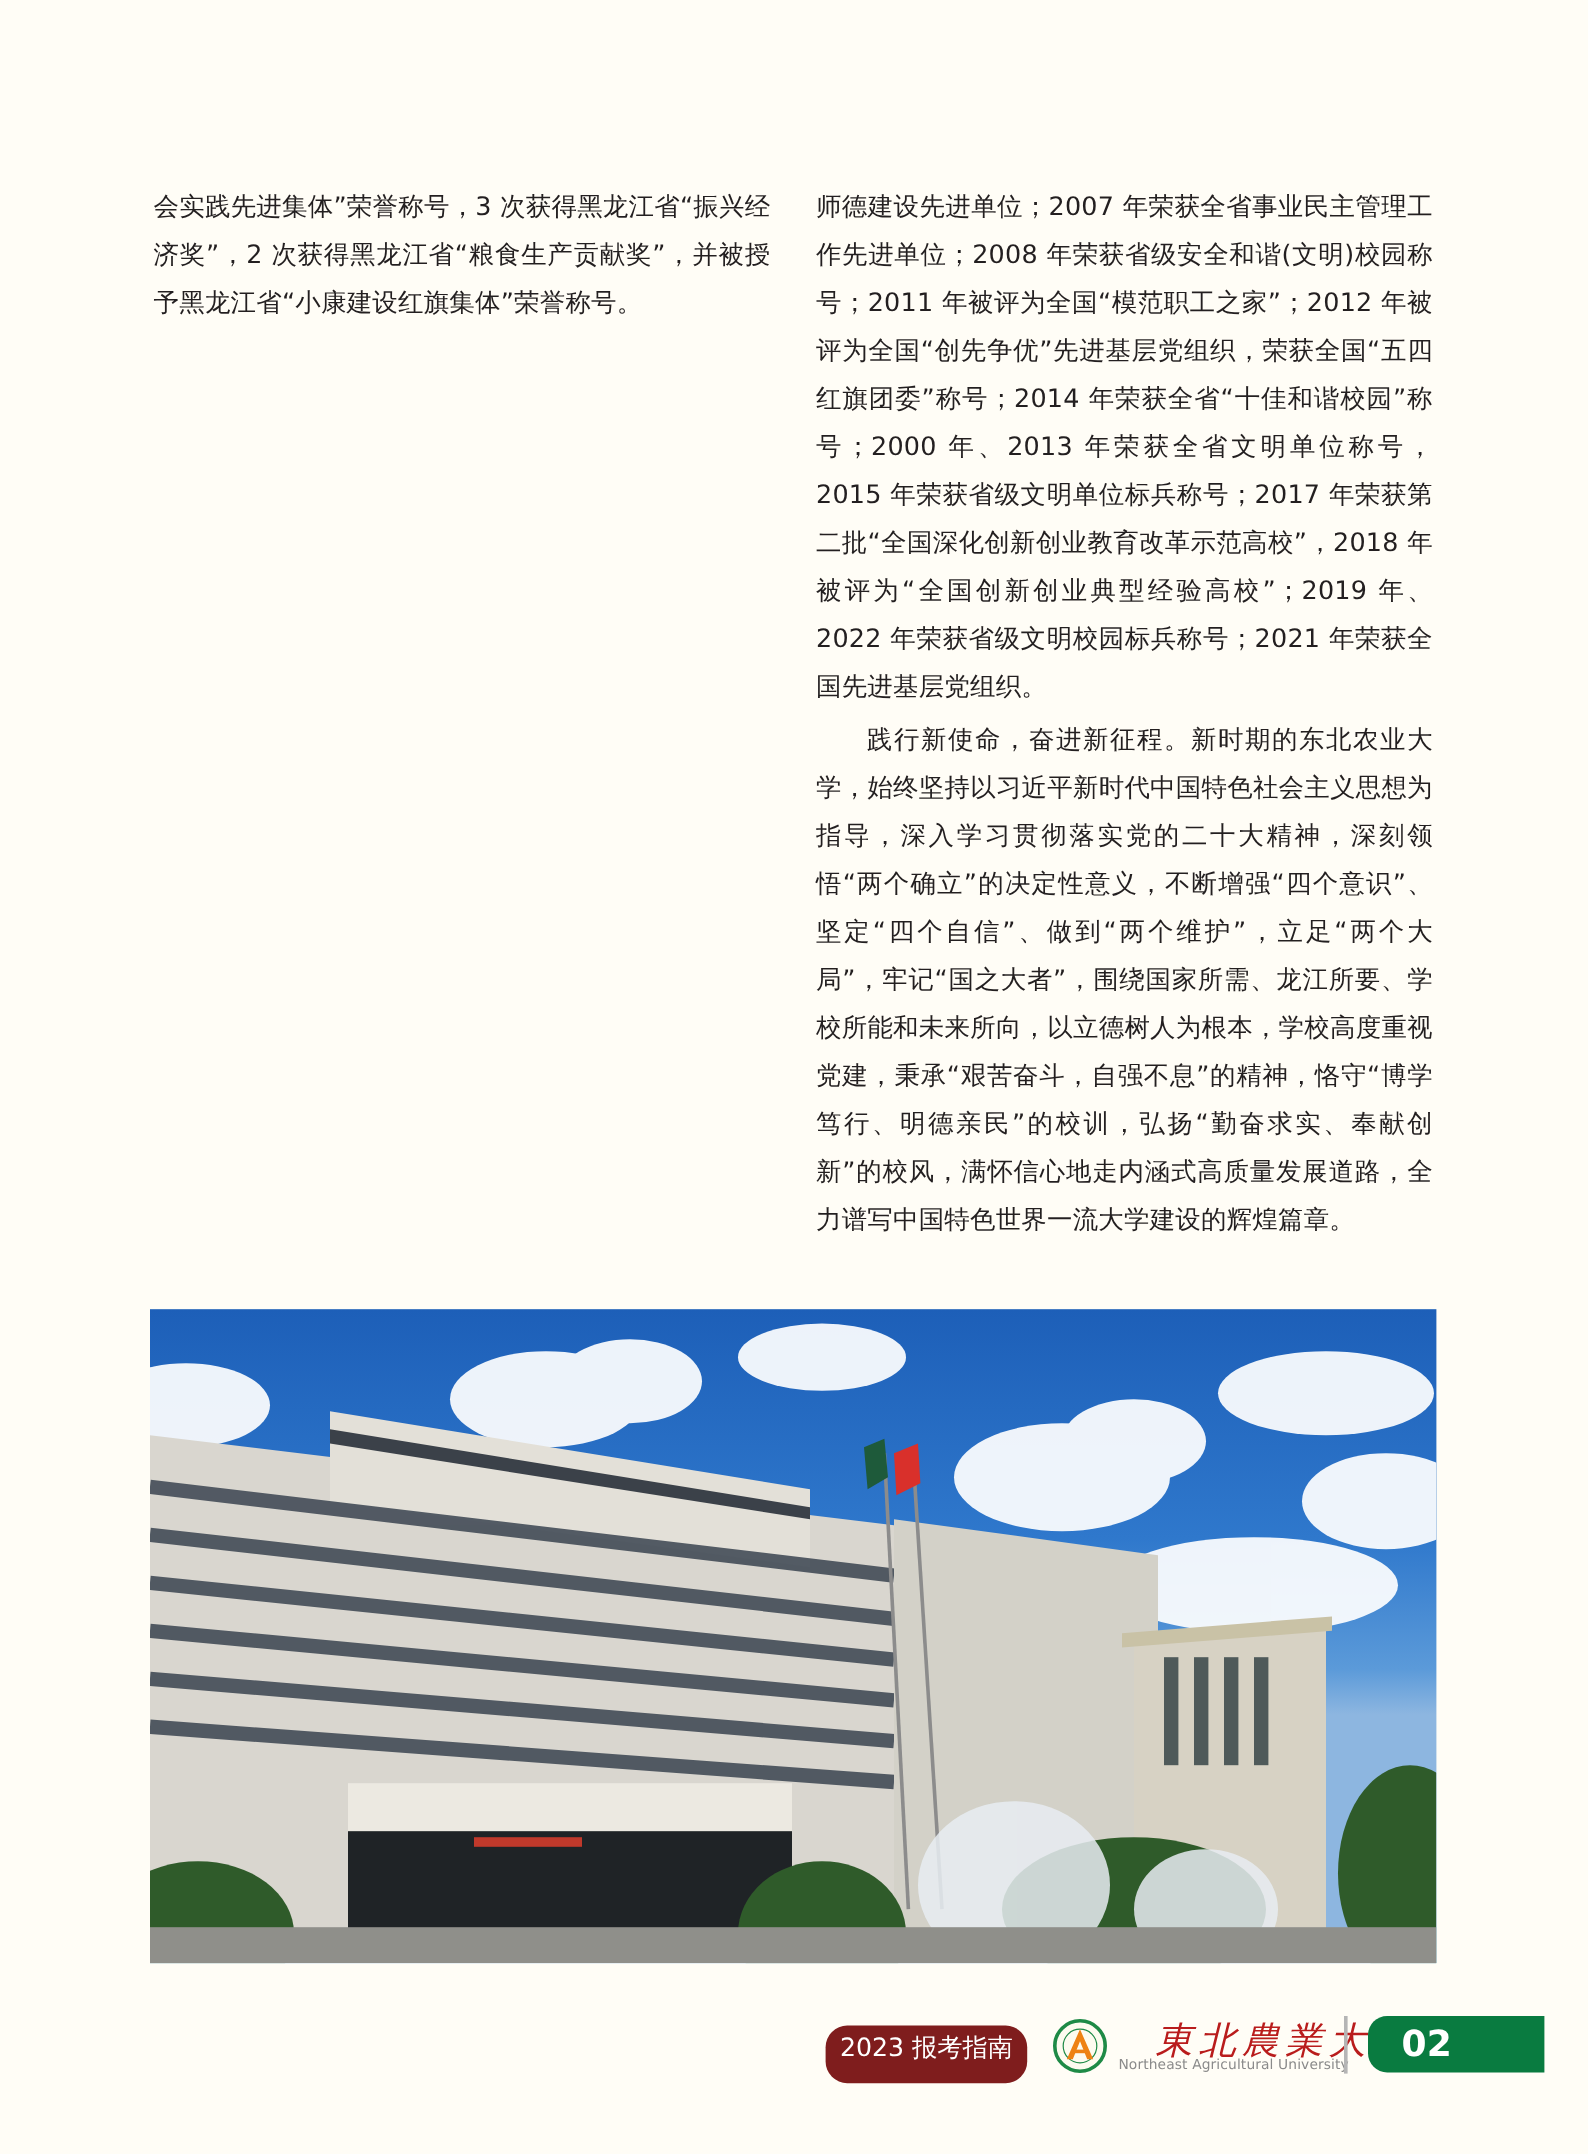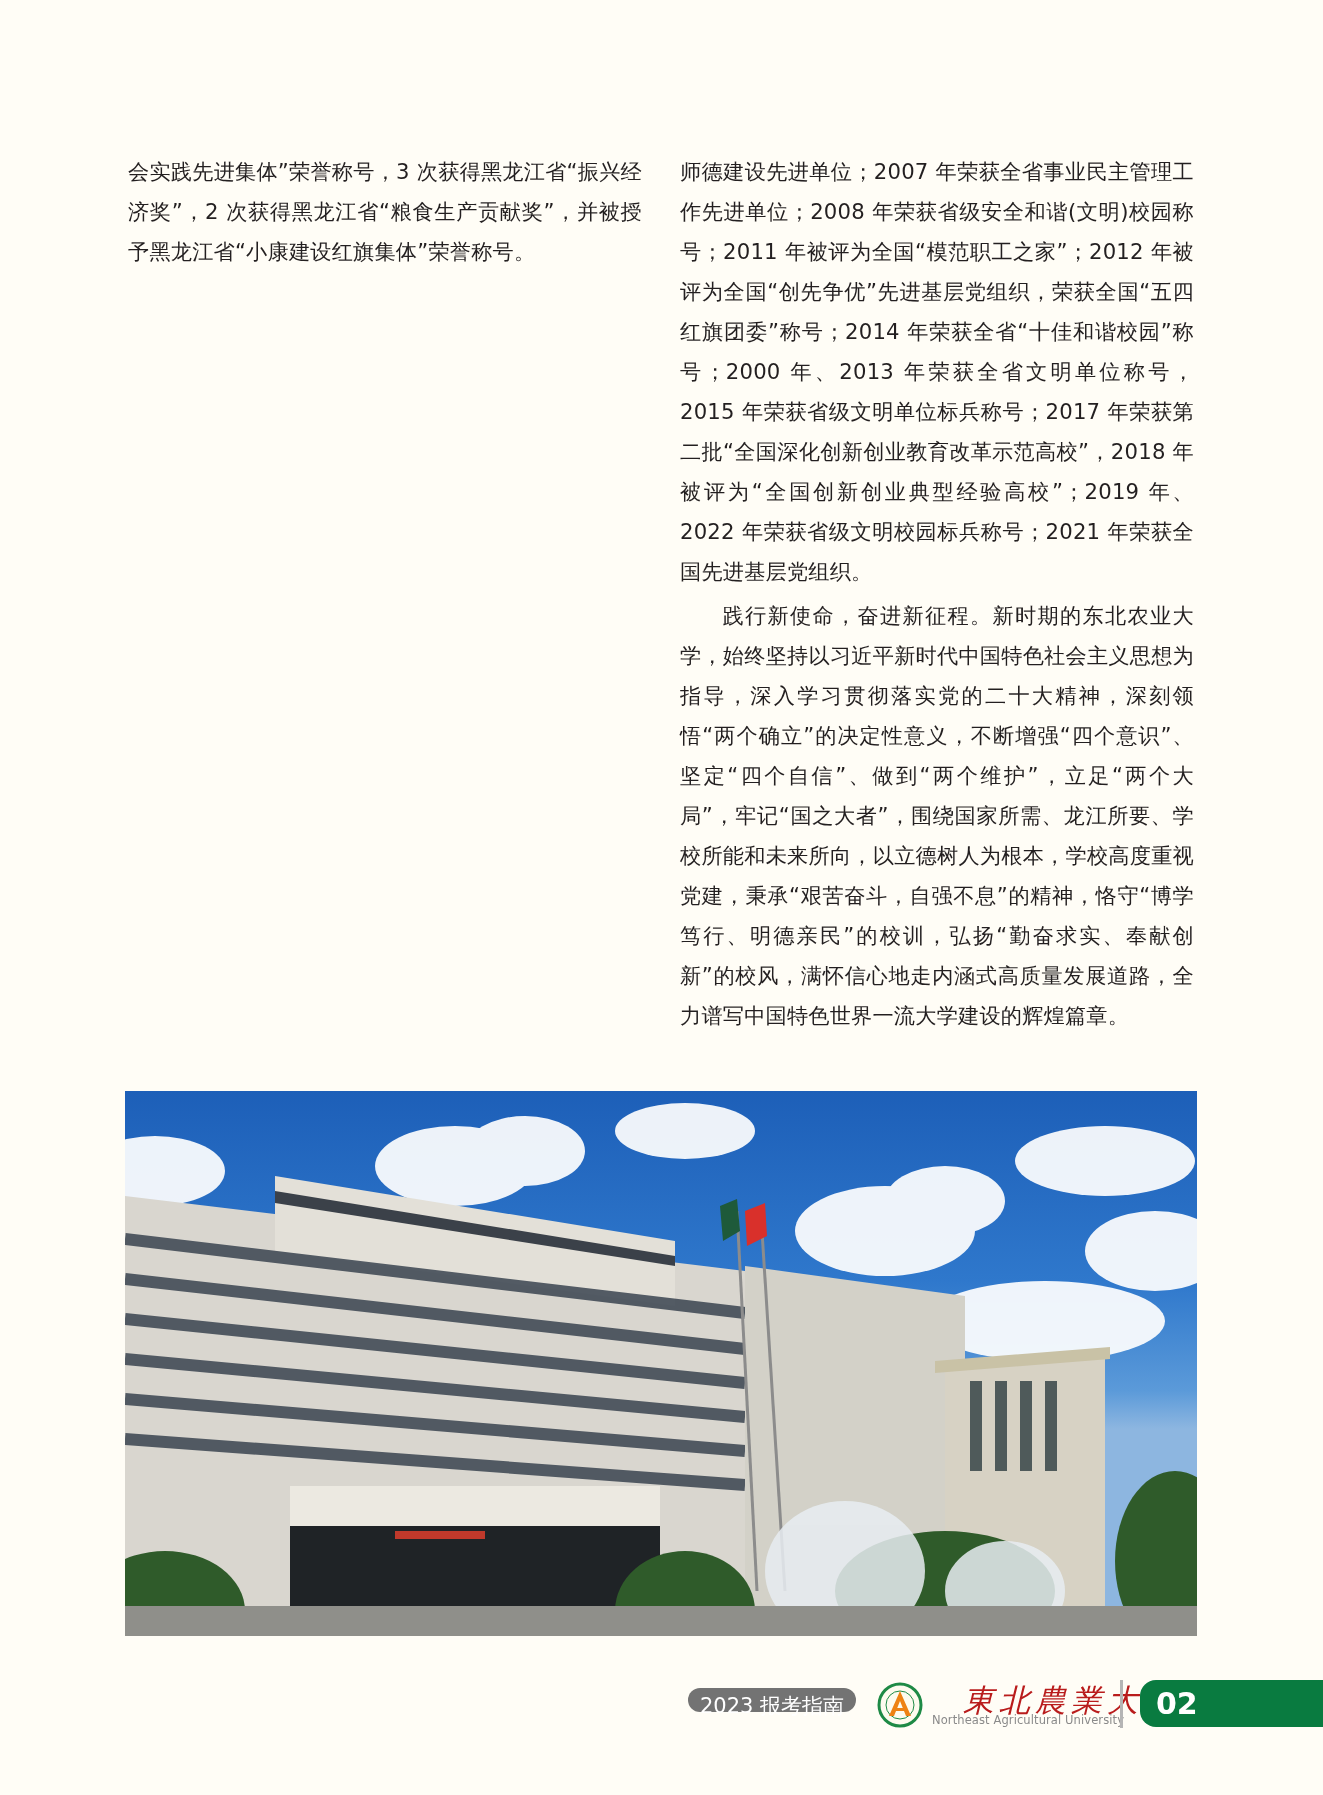--- a/index.html
+++ b/index.html
@@ -14,36 +14,36 @@
   .col p { margin:4px; text-align:justify; text-align-last:left; }
   .col p.indent { text-indent:2em; }
   #col-left { left:124px; }
   #col-right { left:676px; }
   .photo {
     position:absolute; left:125px; top:1091px; width:1072px; height:545px; overflow:hidden;
     background:linear-gradient(180deg,#1d5fb8 0%,#2f78cc 35%,#5b9ad9 55%,#8db6e0 62%);
   }
   .photo svg { display:block; }
   .pill {
-    position:absolute; left:688px; top:1688px; width:168px; height:24px; border-radius:18px;
-    background:#737373; color:#fff; font-size:21px; line-height:36px; text-align:center;
+    position:absolute; left:688px; top:1688px; width:168px; height:48px; border-radius:18px;
+    background:#7f1d1d; color:#fff; font-size:21px; line-height:36px; text-align:center;
   }
   .logo-emblem { position:absolute; left:877px; top:1682px; width:46px; height:46px; }
   .logo-cn {
     position:absolute; left:930px; top:1680px; font-family:"DejaVu Serif", serif; font-size:31px;
     color:#b91c1c; letter-spacing:5px; font-style:italic;margin-left:33px;
   }
   .logo-en {
     position:absolute; left:932px; top:1713px; font-size:11.5px; color:#8a8a8a; letter-spacing:0.1px;
   }
   .divider { position:absolute; left:1120px; top:1680px; width:3px; height:48px; background:#b5b5b5; }
   .page-tab {
-    position:absolute; left:1140px; top:1680px; width:183px; height:47px; background:#097b40;
+    position:absolute; left:1140px; top:1680px; width:147px; height:47px; background:#097b40;
     border-radius:16px 0 0 16px; color:#fff; font-size:30px; font-weight:bold; line-height:47px;
-    padding-left:16px; box-sizing:border-box;
+    padding-left:28px; box-sizing:border-box;
   }
 </style>
 </head>
 <body>
 
 <div id="col-left" class="col">
   <p>会实践先进集体”荣誉称号，3 次获得黑龙江省“振兴经济奖”，2 次获得黑龙江省“粮食生产贡献奖”，并被授予黑龙江省“小康建设红旗集体”荣誉称号。</p>
 </div>
 
 <div id="col-right" class="col">

